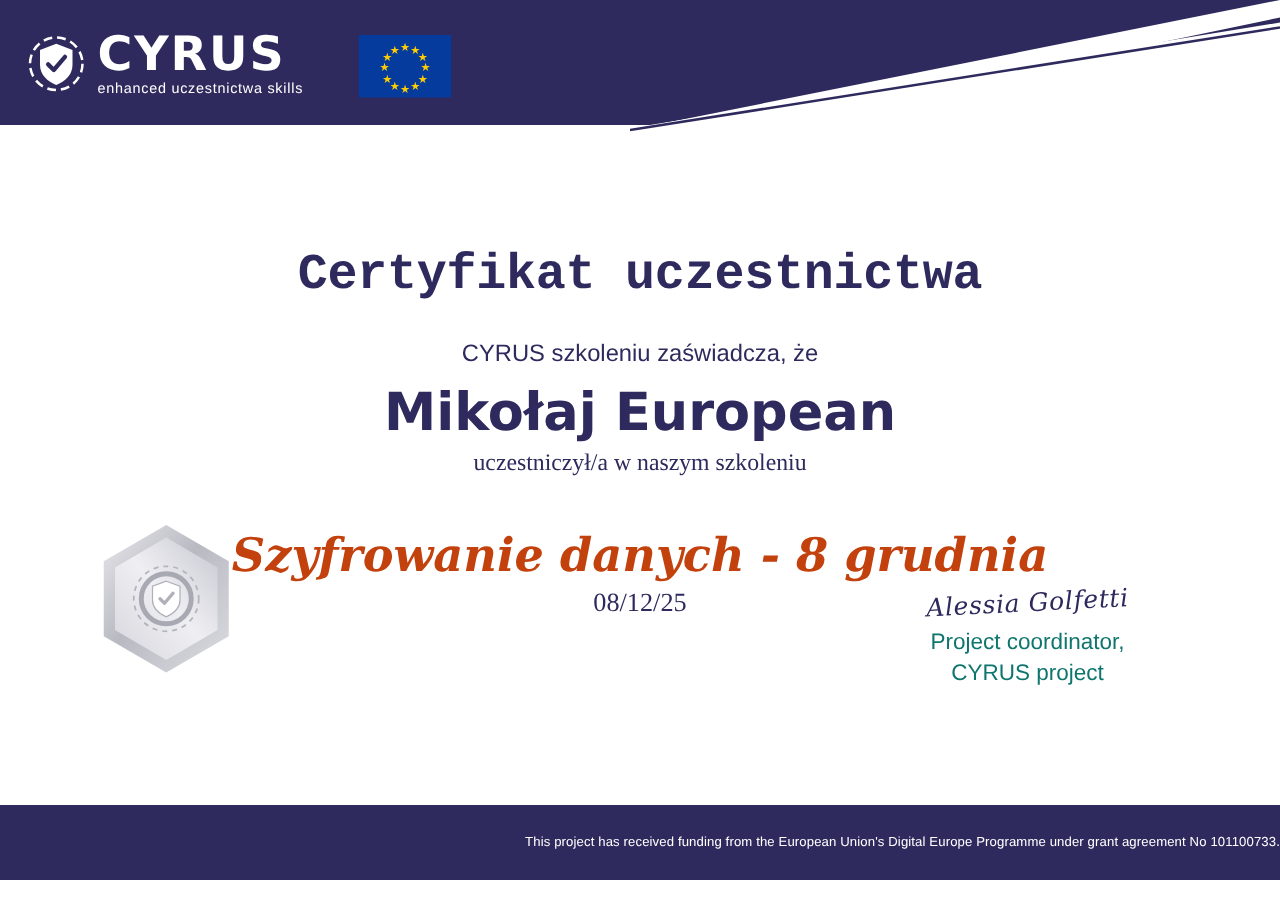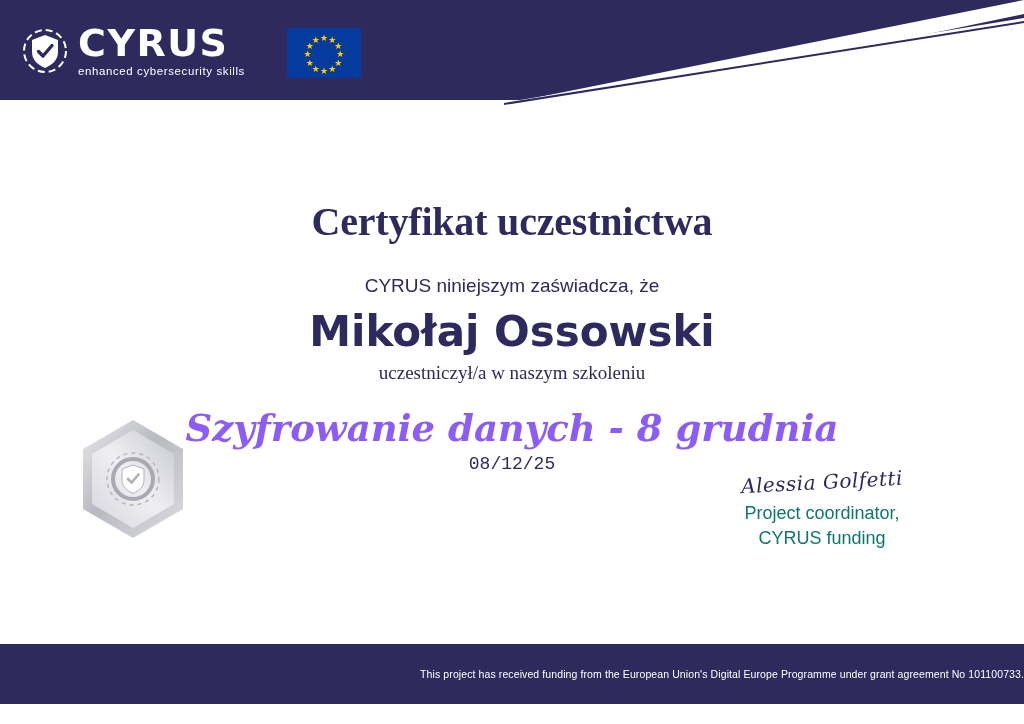--- a/index.html
+++ b/index.html
@@ -129,21 +129,21 @@
     left: 0;
     top: 0;
     width: 1024px;
     text-align: center;
   }
   .cert-title {
     margin-top: 80px;
     font-size: 40px;
     font-weight: bold;
     color: #2e2a5d;
-    font-family: Liberation Serif, serif;
+    font-family: Liberation Mono, monospace;
     letter-spacing: -0.2px;
   }
   .cert-intro {
     margin-top: 30px;
     font-size: 19px;
     color: #2e2a5d;
     font-family: "Liberation Sans", sans-serif;
   }
   .cert-name {
     margin-top: 10px;
@@ -152,32 +152,32 @@
     color: #2e2a5d;
     font-family: "DejaVu Sans", sans-serif;
   }
   .cert-subline {
     margin-top: 6px;
     font-size: 19px;
     color: #2e2a5d;
     font-family: Liberation Serif, serif;
   }
   .cert-course {
-    margin-top: 22px;
+    margin-top: 40px;
     font-size: 37px;
     font-weight: bold;
     font-style: italic;
-    color: #8b5cf6;
+    color: #c2410c;
     font-family: "DejaVu Serif", serif;
   }
   .cert-date {
     margin-top: 4px;
-    font-size: 18px;
-    color: #2e2a5d;
-    font-family: Liberation Mono, monospace;
+    font-size: 21px;
+    color: #2e2a5d;
+    font-family: Liberation Serif, serif;
   }
 
   
   .badge {
     position: absolute;
     left: 78px;
     top: 300px;
     width: 110px;
     height: 122px;
   }
@@ -241,21 +241,21 @@
     <div class="logo-block">
       <svg class="logo-mark" viewBox="0 0 46 50">
         <g fill="none" stroke="#ffffff" stroke-width="2">
           <circle cx="23" cy="25" r="21" stroke-dasharray="7 4"></circle>
         </g>
         <path d="M23 9 L36 14 V26 C36 34 30 39 23 42 C16 39 10 34 10 26 V14 Z" fill="#ffffff"></path>
         <path d="M16.5 25.5 L21 30 L30 19.5" fill="none" stroke="#2e2a5d" stroke-width="3.4" stroke-linecap="round" stroke-linejoin="round"></path>
       </svg>
       <div class="logo-text">
         <div class="logo-word">CYRUS</div>
-        <div class="logo-tag">enhanced cybersecurity skills</div>
+        <div class="logo-tag">enhanced uczestnictwa skills</div>
       </div>
     </div>
 
     <div class="eu-block">
       <div class="eu-flag">
         <span class="eu-star" style="left:32.5px; top:6px;">★</span>
         <span class="eu-star" style="left:24.3px; top:8.2px;">★</span>
         <span class="eu-star" style="left:18.3px; top:14.2px;">★</span>
         <span class="eu-star" style="left:16.1px; top:22.4px;">★</span>
         <span class="eu-star" style="left:18.3px; top:30.6px;">★</span>
@@ -267,22 +267,22 @@
         <span class="eu-star" style="left:46.7px; top:14.2px;">★</span>
         <span class="eu-star" style="left:40.7px; top:8.2px;">★</span>
       </div>
     </div>
   </div>
 
   <div class="body-area">
 
     <div class="center-col">
       <div class="cert-title">Certyfikat uczestnictwa</div>
-      <div class="cert-intro">CYRUS niniejszym zaświadcza, że</div>
-      <div class="cert-name">Mikołaj Ossowski</div>
+      <div class="cert-intro">CYRUS szkoleniu zaświadcza, że</div>
+      <div class="cert-name">Mikołaj European</div>
       <div class="cert-subline">uczestniczył/a w naszym szkoleniu</div>
       <div class="cert-course">Szyfrowanie danych - 8 grudnia</div>
       <div class="cert-date">08/12/25</div>
     </div>
 
     <svg class="badge" viewBox="0 0 110 122">
       <defs>
         <linearGradient id="silver" x1="0" y1="0" x2="1" y2="1">
           <stop offset="0%" stop-color="#e8e8ec"></stop>
           <stop offset="45%" stop-color="#b9b9c2"></stop>
@@ -299,21 +299,21 @@
       <circle cx="55" cy="61" r="26" fill="none" stroke="#b3b3bd" stroke-width="1.4" stroke-dasharray="4 4"></circle>
       <circle cx="55" cy="61" r="20" fill="none" stroke="#a9a9b4" stroke-width="4"></circle>
       <path d="M55 47 L66 51 V62 C66 69 60.5 73 55 75.5 C49.5 73 44 69 44 62 V51 Z" fill="#ffffff" stroke="#b0b0bb" stroke-width="1"></path>
       <path d="M50 61 L53.6 64.6 L60.5 56.5" fill="none" stroke="#b0b0bb" stroke-width="2.6" stroke-linecap="round" stroke-linejoin="round"></path>
     </svg>
 
     <div class="signature-block">
       <div class="signature-name">Alessia Golfetti</div>
       <div class="signature-role">
         <div>Project coordinator,</div>
-        <div>CYRUS funding</div>
+        <div>CYRUS project</div>
       </div>
     </div>
   </div>
 
   <div class="footer">
     <div class="footer-text">This project has received funding from the European Union's Digital Europe Programme under grant agreement No 101100733.</div>
   </div>
 
 </div>
 

